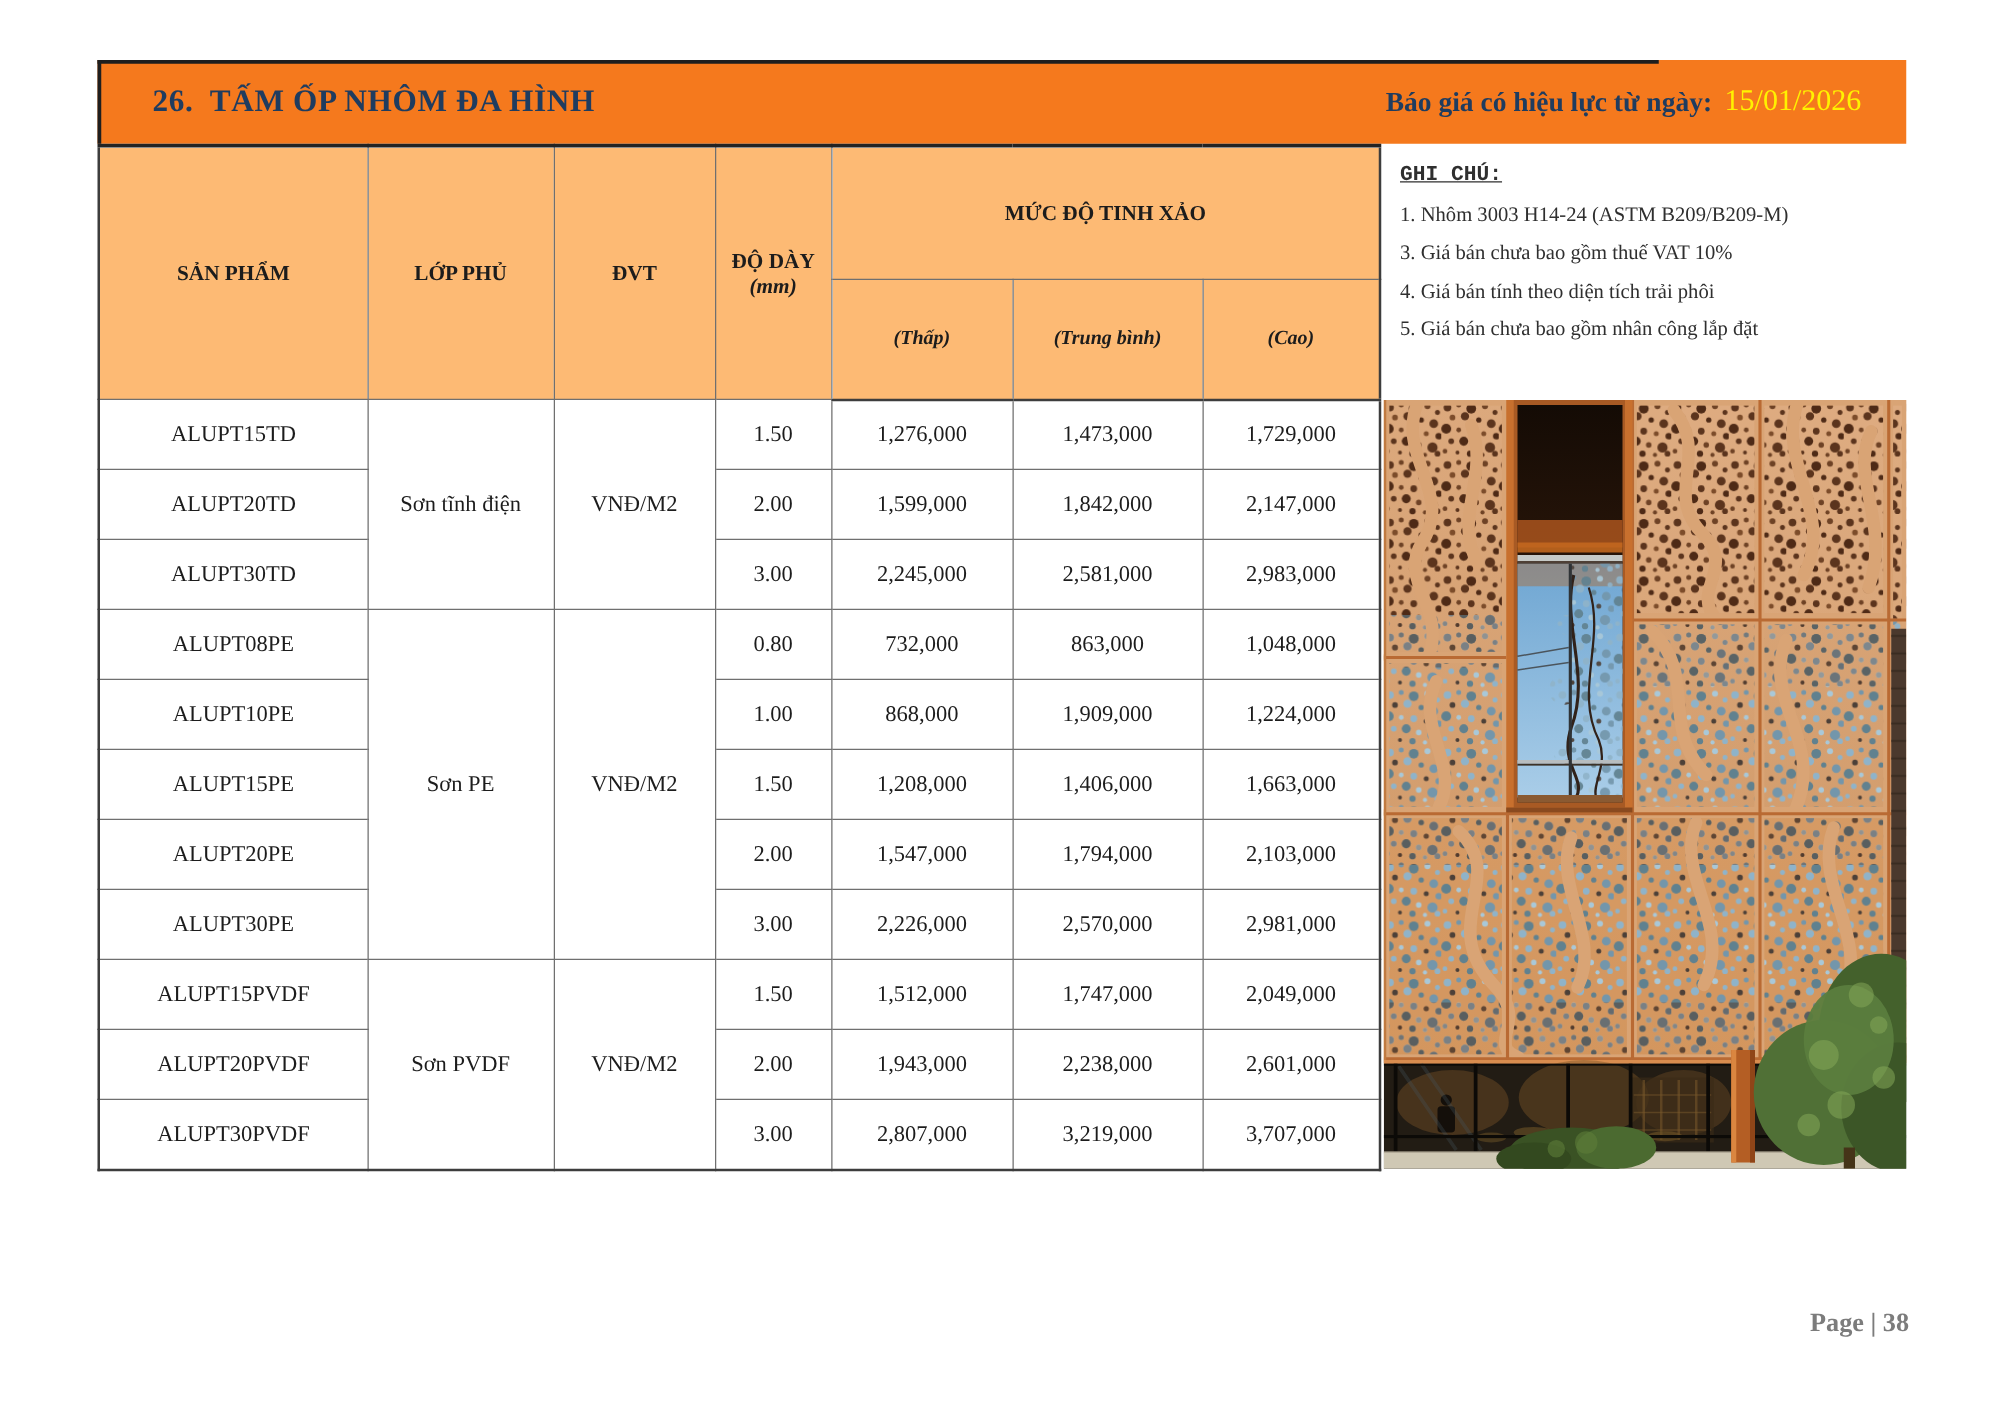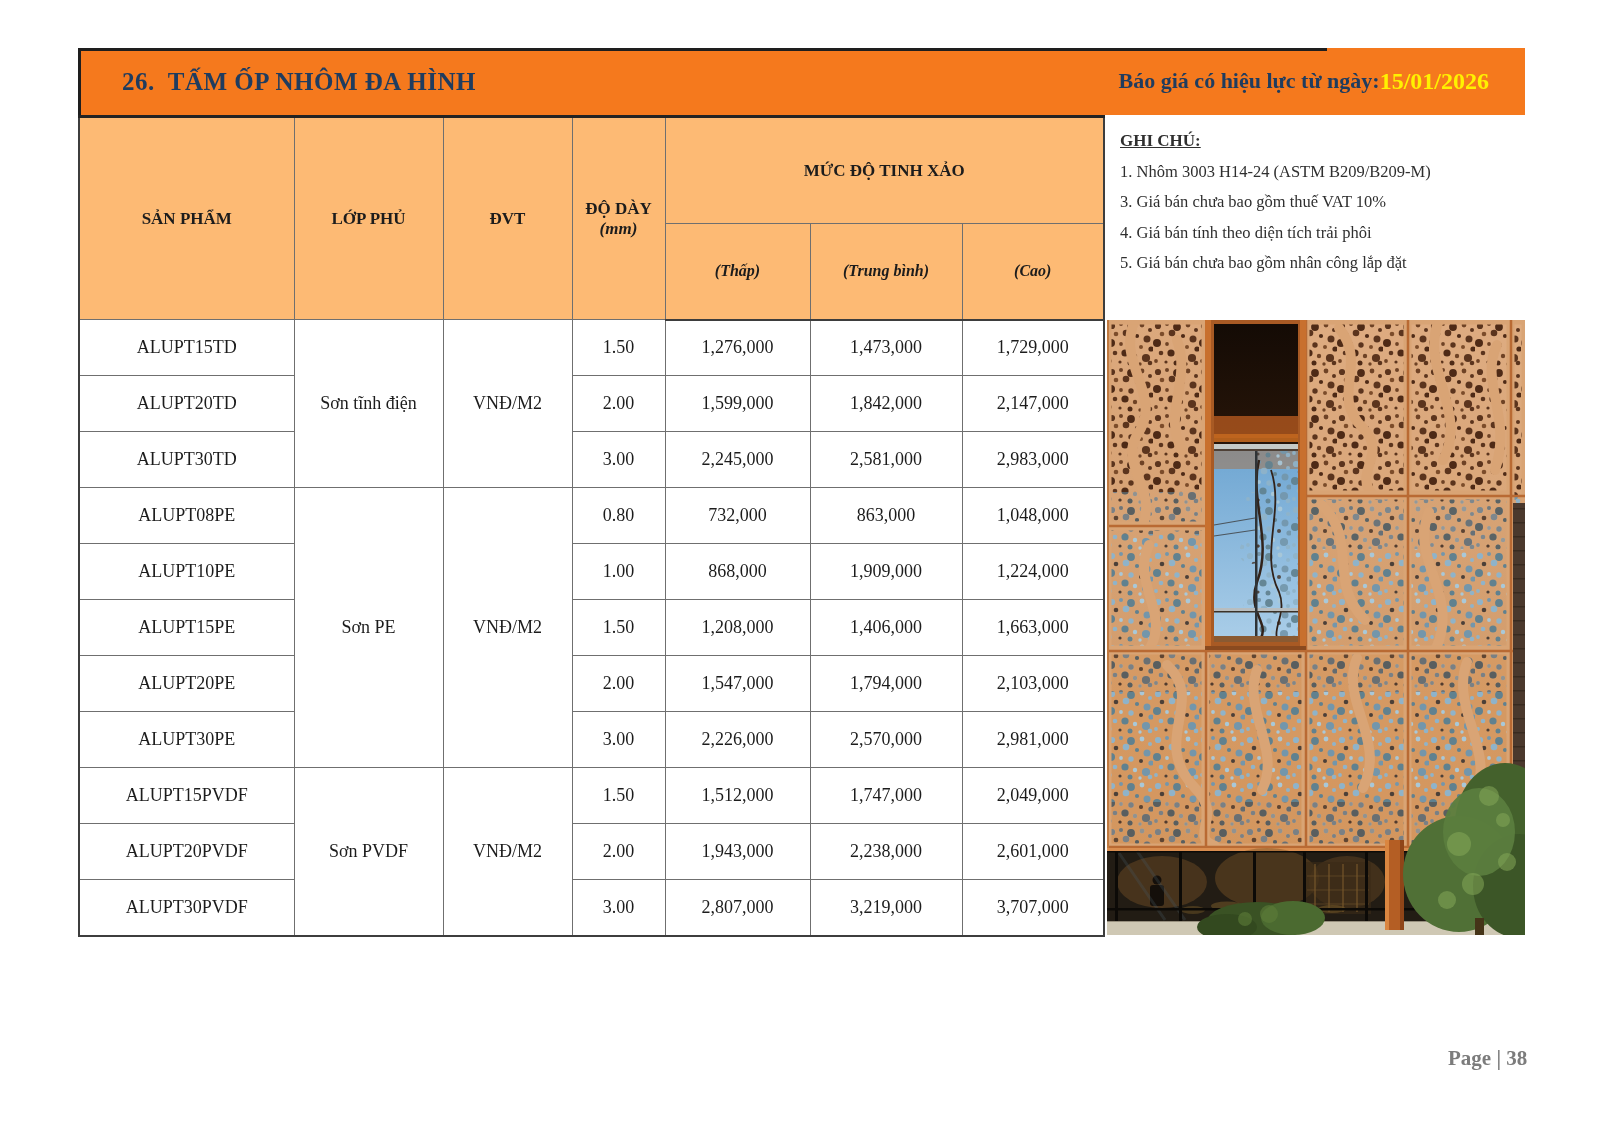--- a/index.html
+++ b/index.html
@@ -17,23 +17,23 @@
   }
   .title-bar .bar-top-line {
     position:absolute; left:0; top:0; width:1249px; height:3px; background:#1e1e1e;
   }
   .title-bar .bar-left-line {
     position:absolute; left:0; top:0; width:3px; height:100%; background:#1e1e1e;
   }
   .page-title {
     font-size:25px; font-weight:bold; color:#1F3C5F; letter-spacing:0.5px; white-space:pre;
   }
-  .validity { display:flex; align-items:flex-start; }
+  .validity { display:flex; align-items:center; gap:10px; }
   .validity-label { font-size:22px; font-weight:bold; color:#1F3C5F; }
-  .validity-date { font-size:24px; font-weight:bold; color:#FFF200; }
+  .validity-date { font-size:24px; font-weight:normal; color:#FFF200; }
 
   
   table.price-table {
     position:absolute; left:78px; top:115px; width:1025px;
     border-collapse:collapse; table-layout:fixed;
     border:2px solid #3d3d3d; border-top:3px solid #232323;
   }
   .price-table th, .price-table td {
     border:1.2px solid #6f6f6f; text-align:center; vertical-align:middle;
     color:#1c1c1c; padding:0 4px; overflow:hidden;
@@ -46,21 +46,21 @@
   .price-table tbody tr { height:56px; }
   .price-table tbody td { font-size:18px; background:#ffffff; }
   .price-table tbody tr.group-start td { border-top:1.6px solid #5c5c5c; }
   .thickness-head .unit-line { font-style:italic; }
 
   
   .notes {
     position:absolute; left:1120px; top:126px; width:402px;
     color:#2f2f2f; font-size:16.5px; line-height:30.5px;
   }
-  .notes-title { font-weight:bold; text-decoration:underline; font-size:17px; }
+  .notes-title { font-weight:bold; text-decoration:underline; font-size:17px;font-family:Liberation Mono, monospace; }
   .note-item { white-space:nowrap; }
 
   
   .photo {
     position:absolute; left:1107px; top:320px; width:418px; height:615px;
   }
   .photo svg { display:block; width:100%; height:100%; }
 
   
   .page-number {

